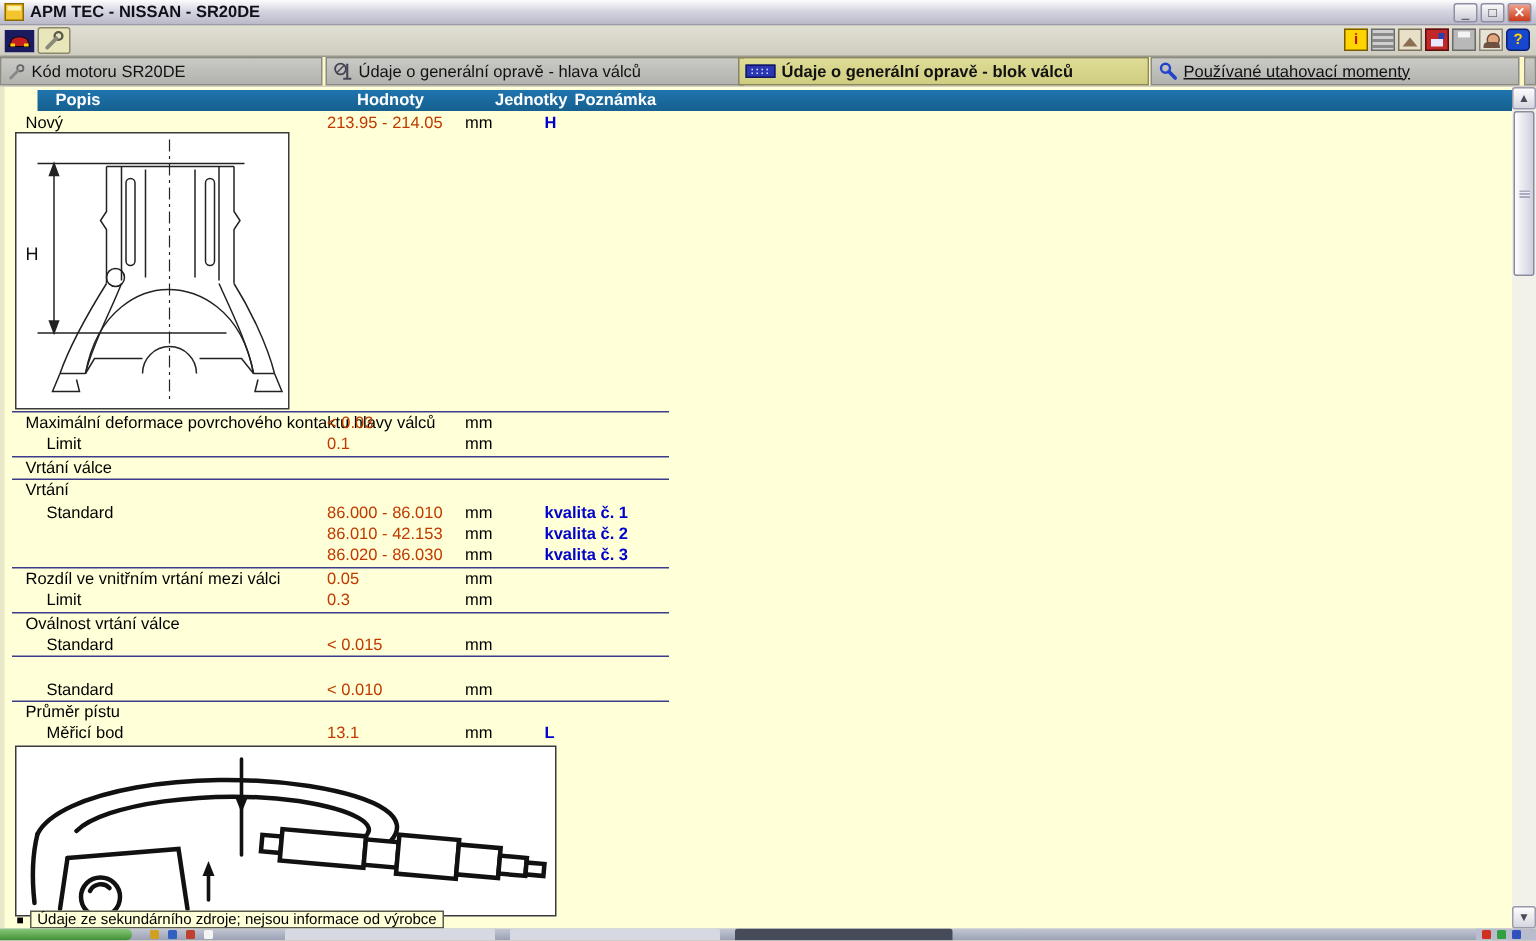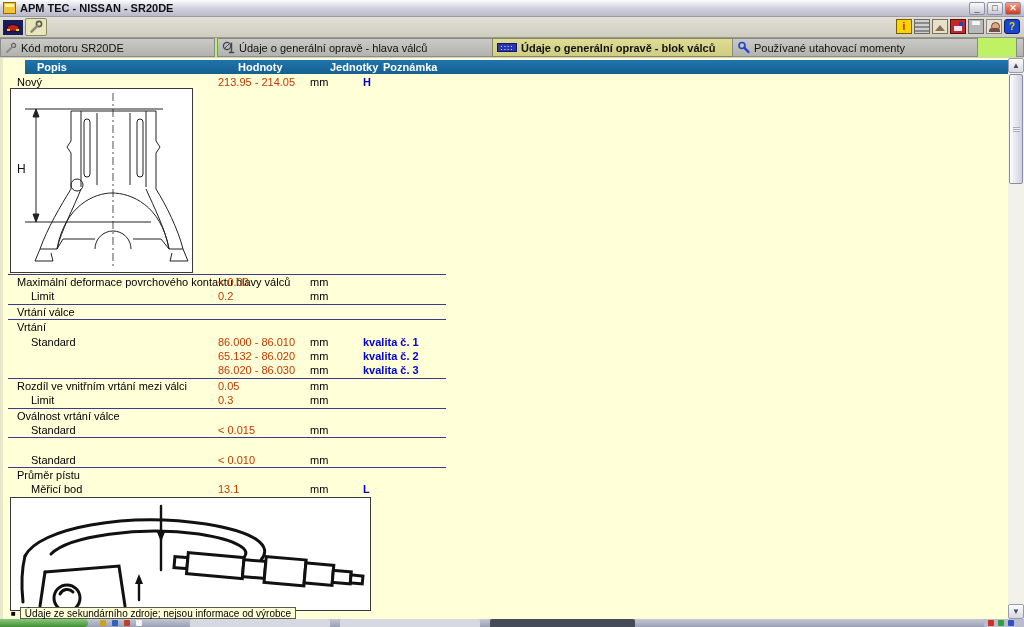--- a/index.html
+++ b/index.html
@@ -41,21 +41,21 @@
   .i-save:before{ content:""; position:absolute; left:3px; bottom:2px; width:8px; height:5px; background:#e8e8ff; }
   .i-save:after { content:""; position:absolute; right:2px; top:2px; width:4px; height:4px; background:#2840b0; }
   .i-print{ background:#b8b8b8; border:1px solid #6a6a6a; position:relative; }
   .i-print:before{ content:""; position:absolute; left:3px; top:1px; width:8px; height:4px; background:#f4f4f4; }
   .i-user { background:#e6e2d6; border:1px solid #8a8678; position:relative; }
   .i-user:before{ content:""; position:absolute; left:4px; top:2px; width:7px; height:7px; border-radius:50%; background:#e0a880; border:1px solid #704830; }
   .i-user:after { content:""; position:absolute; left:2px; bottom:1px; width:11px; height:4px; border-radius:3px 3px 0 0; background:#705040; }
   .i-help { background:#1746cf; border:1px solid #0a2070; color:#ffd400; border-radius:3px; }
 
   
-  .tabstrip { position:absolute; top:38px; left:0; right:0; height:19px; background:#bef264; }
+  .tabstrip { position:absolute; top:38px; left:0; right:0; height:19px; background:#fef9c3; }
   .tab { position:absolute; top:0; height:19px; display:flex; align-items:center; gap:4px;
     padding:0 4px; font-size:11px; color:#111;
     background:linear-gradient(to bottom,#c9c9c5,#b2b2ae); border:1px solid #8a8a86; }
   .tab.active { background:linear-gradient(to bottom,#dedc96,#cfcd80); font-weight:bold;
     border:1px solid #8a885a; }
   .tab-filler { position:absolute; top:0; right:0; height:19px; left:1016px;
     background:linear-gradient(to bottom,#c9c9c5,#b2b2ae); border:1px solid #8a8a86; }
   .blockicon { width:20px; height:9px; background:#2a36b4; border:1px solid #101860;
     color:#cfe0ff; font-size:7px; line-height:7px; letter-spacing:1px; text-align:center; overflow:hidden; }
 
@@ -163,21 +163,21 @@
         <line x1="2.5" y1="7.5" x2="7.5" y2="2.5" stroke="#445" stroke-width="1"></line>
         <line x1="9.5" y1="1.5" x2="9.5" y2="11.5" stroke="#445" stroke-width="1.4"></line>
         <line x1="6.8" y1="11.5" x2="12.2" y2="11.5" stroke="#445" stroke-width="1.4"></line>
       </svg>
       <span>Údaje o generální opravě - hlava válců</span>
     </div>
     <div class="tab active" style="left:492px;width:274px;">
       <div class="blockicon">::::</div>
       <span>Údaje o generální opravě - blok válců</span>
     </div>
-    <div class="tab" style="left:732px;width:246px;">
+    <div class="tab" style="left:767px;width:246px;text-decoration:underline;">
       <svg width="13" height="13" viewBox="0 0 13 13">
         <circle cx="5" cy="4.5" r="3" fill="none" stroke="#2244cc" stroke-width="1.6"></circle>
         <path d="M7.2,6.7 L11.5,11" stroke="#2244cc" stroke-width="2.4" stroke-linecap="round"></path>
       </svg>
       <span>Používané utahovací momenty</span>
     </div>
     <div class="tab-filler"></div>
   </div>
 
   <div class="content">
@@ -238,21 +238,21 @@
     <div class="rows-area">
         <div class="rule"></div>
         <div class="trow">
           <div class="c-desc">Maximální deformace povrchového kontaktu hlavy válců</div>
           <div class="c-val">&lt; 0.03</div>
           <div class="c-unit">mm</div>
           <div class="c-note"></div>
         </div>
         <div class="trow">
           <div class="c-desc ind">Limit</div>
-          <div class="c-val">0.2</div>
+          <div class="c-val">0.1</div>
           <div class="c-unit">mm</div>
           <div class="c-note"></div>
         </div>
         <div class="rule"></div>
         <div class="trow">
           <div class="c-desc">Vrtání válce</div>
           <div class="c-val"></div>
           <div class="c-unit"></div>
           <div class="c-note"></div>
         </div>
@@ -264,21 +264,21 @@
           <div class="c-note"></div>
         </div>
         <div class="trow">
           <div class="c-desc ind">Standard</div>
           <div class="c-val">86.000 - 86.010</div>
           <div class="c-unit">mm</div>
           <div class="c-note">kvalita č. 1</div>
         </div>
         <div class="trow">
           <div class="c-desc ind"></div>
-          <div class="c-val">65.132 - 86.020</div>
+          <div class="c-val">86.010 - 42.153</div>
           <div class="c-unit">mm</div>
           <div class="c-note">kvalita č. 2</div>
         </div>
         <div class="trow">
           <div class="c-desc ind"></div>
           <div class="c-val">86.020 - 86.030</div>
           <div class="c-unit">mm</div>
           <div class="c-note">kvalita č. 3</div>
         </div>
         <div class="rule"></div>

